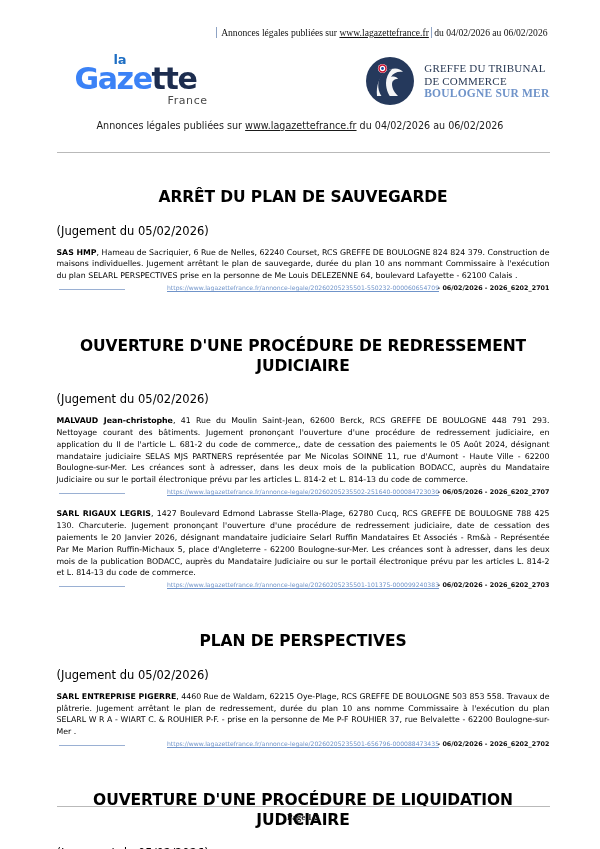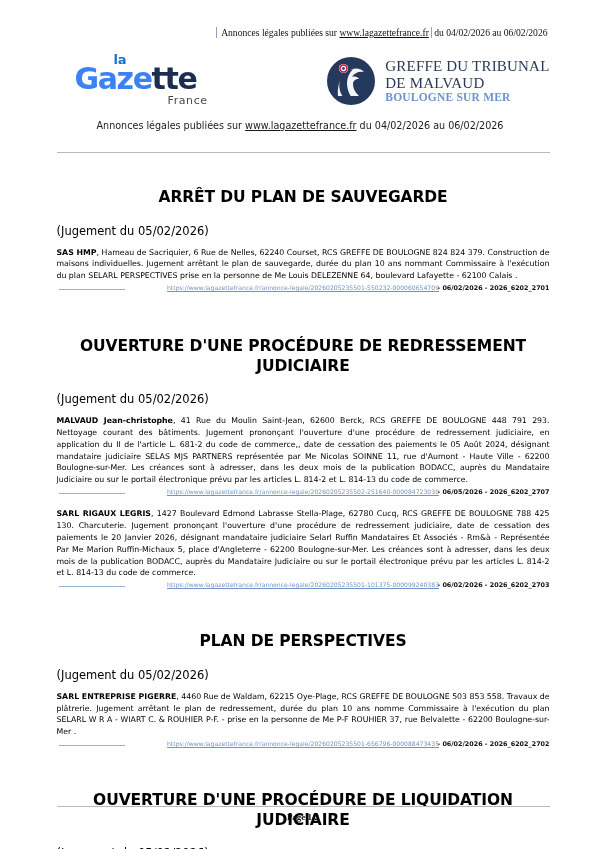--- a/index.html
+++ b/index.html
@@ -110,21 +110,21 @@
     width: 50px;
     height: 50px;
     flex: 0 0 50px;
     position: relative;
   }
   .greffe-text {
     font-family: "Liberation Serif", serif;
     line-height: 1.12;
   }
   .greffe-l1, .greffe-l2 {
-    font-size: 15px;
+    font-size: 11px;
     color: #2a3a55;
     letter-spacing: 0.2px;
   }
   .greffe-l3 {
     font-size: 11.5px;
     color: #6f93c9;
     font-weight: bold;
     letter-spacing: 0.2px;
   }
 
@@ -267,21 +267,21 @@
           <path d="M12 40 C11 30 14 20 22 15 C28 11 35 12 38 16 C33 15 28 17 26 21 C29 20 32 21 33 23 C29 23 27 25 27 28 C27 33 30 37 33 40 Z" fill="#ffffff" opacity="0.95"></path>
           <path d="M19 43 C14 38 12 31 14 24 C16 18 21 14 27 13 C23 17 21 22 21 27 C21 34 24 40 28 44 Z" fill="#25395c"></path>
           <circle cx="17.5" cy="12.5" r="4.6" fill="#ffffff"></circle>
           <circle cx="17.5" cy="12.5" r="4.2" fill="#c8102e"></circle>
           <circle cx="17.5" cy="12.5" r="2.7" fill="#ffffff"></circle>
           <circle cx="17.5" cy="12.5" r="1.4" fill="#1b4a9c"></circle>
         </svg>
       </div>
       <div class="greffe-text">
         <div class="greffe-l1">GREFFE DU TRIBUNAL</div>
-        <div class="greffe-l2">DE MALVAUD</div>
+        <div class="greffe-l2">DE COMMERCE</div>
         <div class="greffe-l3">BOULOGNE SUR MER</div>
       </div>
     </div>
   </div>
 
   <div class="subtitle">
     <span>Annonces légales publiées sur </span><span class="sub-link">www.lagazettefrance.fr</span><span> du 04/02/2026 au 06/02/2026</span>
   </div>
 
   <div class="hrule rule-top"></div>

